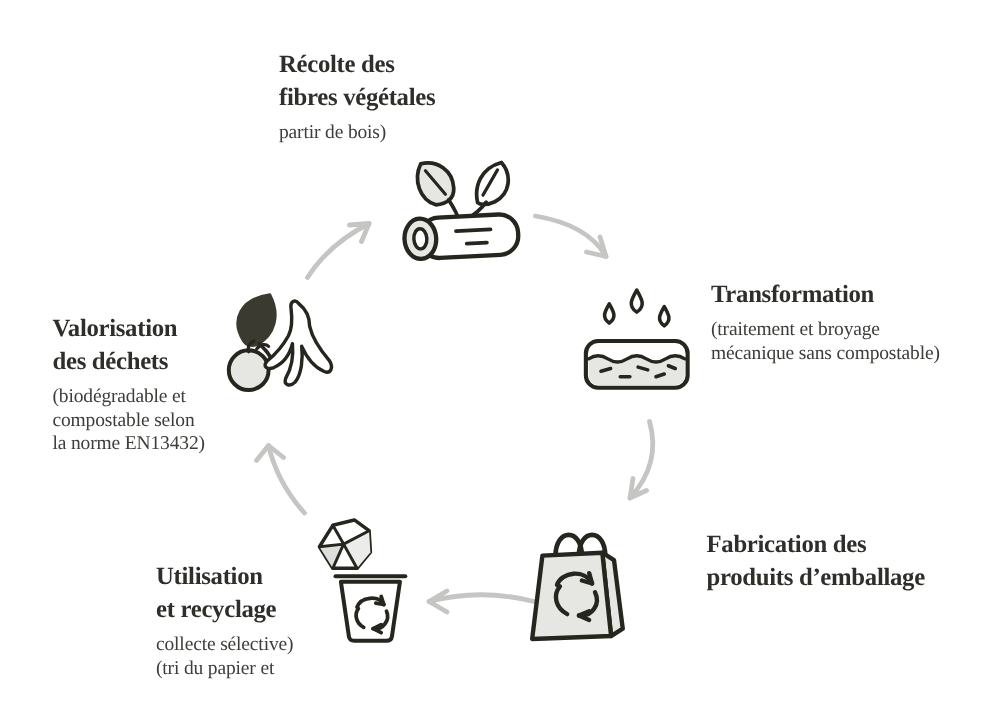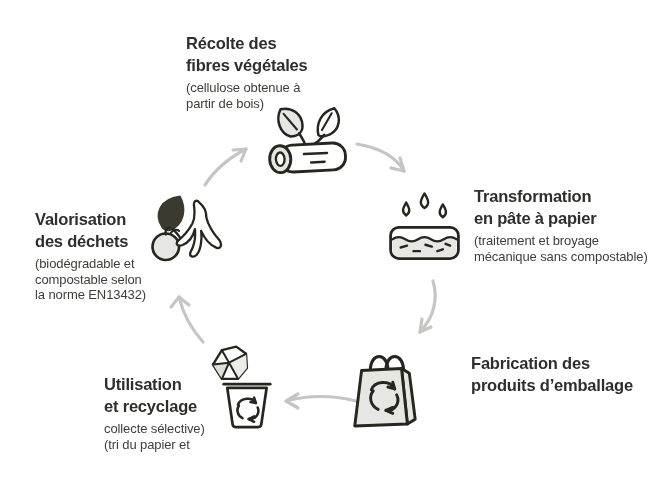--- a/index.html
+++ b/index.html
@@ -1,21 +1,21 @@
 <!DOCTYPE html>
 <html><head>
 <meta charset="utf-8">
 <style>
   html,body{margin:0;padding:0;background:#ffffff;}
   .canvas{
     position:relative;width:660px;height:480px;background:#ffffff;overflow:hidden;
     font-family:"Liberation Sans", sans-serif;
   }
   .arrow-layer{position:absolute;left:0;top:0;width:660px;height:480px;pointer-events:none;}
-  .step-text{position:absolute;}
+  .step-text{position:absolute;font-family:Liberation Serif, serif;}
   .step-title{font-size:16.5px;font-weight:700;color:#2e2e2a;line-height:22px;letter-spacing:-0.2px;}
   .step-sub{font-size:13px;font-weight:400;color:#3d3d39;line-height:15.5px;margin-top:4px;letter-spacing:-0.1px;}
   .txt-recolte{left:186px;top:32px;}
   .txt-transformation{left:474px;top:185px;}
   .txt-fabrication{left:427px;top:352px;margin-left:44px;}
   .txt-utilisation{left:104px;top:373px;}
   .txt-valorisation{left:35px;top:208px;}
   .icon{position:absolute;}
   .icon-log{left:256px;top:101px;}
   .icon-basin{left:386px;top:187px;}
@@ -50,21 +50,20 @@
       <path d="M246,149 L233,150 M246,149 L241,161"></path>
     </g>
   </svg>
 
   <div class="step-text txt-recolte">
     <div class="step-title">
       <div>Récolte des</div>
       <div>fibres végétales</div>
     </div>
     <div class="step-sub">
-      <div>(cellulose obtenue à</div>
       <div>partir de bois)</div>
     </div>
   </div>
 
   <svg class="icon icon-log" width="96" height="75" viewBox="0 0 100 78" fill="none" stroke="#26261f" stroke-linecap="round" stroke-linejoin="round">
     <g transform="rotate(-3 55 55)">
       <path d="M37,36 C26,32 22,18 28,7 C40,5 50,13 50,25 C50,32 45,36 37,36 Z" fill="#e6e6e3" stroke-width="2.6"></path>
       <path d="M31,12 L44,29" stroke-width="2.2"></path>
       <path d="M66,36 C64,24 70,12 84,9 C91,18 89,31 78,36 C73,38 68,38 66,36 Z" fill="#ffffff" stroke-width="2.6"></path>
       <path d="M81,14 L70,31" stroke-width="2.2"></path>
@@ -73,21 +72,20 @@
       <rect x="25" y="45" width="68" height="28" rx="13" fill="#ffffff" stroke-width="3"></rect>
       <ellipse cx="25" cy="59" rx="11" ry="14" fill="#e6e6e3" stroke-width="3"></ellipse>
       <ellipse cx="25" cy="59" rx="4.5" ry="7" fill="#ffffff" stroke-width="2.4"></ellipse>
       <path d="M50,55 L74,55 M57,64 L71,64" stroke-width="2.6"></path>
     </g>
   </svg>
 
   <div class="step-text txt-transformation">
     <div class="step-title">
       <div>Transformation</div>
-      <div>en pâte à papier</div>
     </div>
     <div class="step-sub">
       <div>(traitement et broyage</div>
       <div>mécanique sans compostable)</div>
     </div>
   </div>
 
   <svg class="icon icon-basin" width="77" height="77" viewBox="0 0 84 84" fill="none" stroke="#26261f" stroke-linecap="round" stroke-linejoin="round">
     <path d="M22,17 C25.5,23 27.5,27 22,31 C16.5,27 18.5,23 22,17 Z" fill="#ffffff" stroke-width="2.6"></path>
     <path d="M42,7 C46,14 48.5,18.5 42,23 C35.5,18.5 38,14 42,7 Z" fill="#ffffff" stroke-width="2.6"></path>

